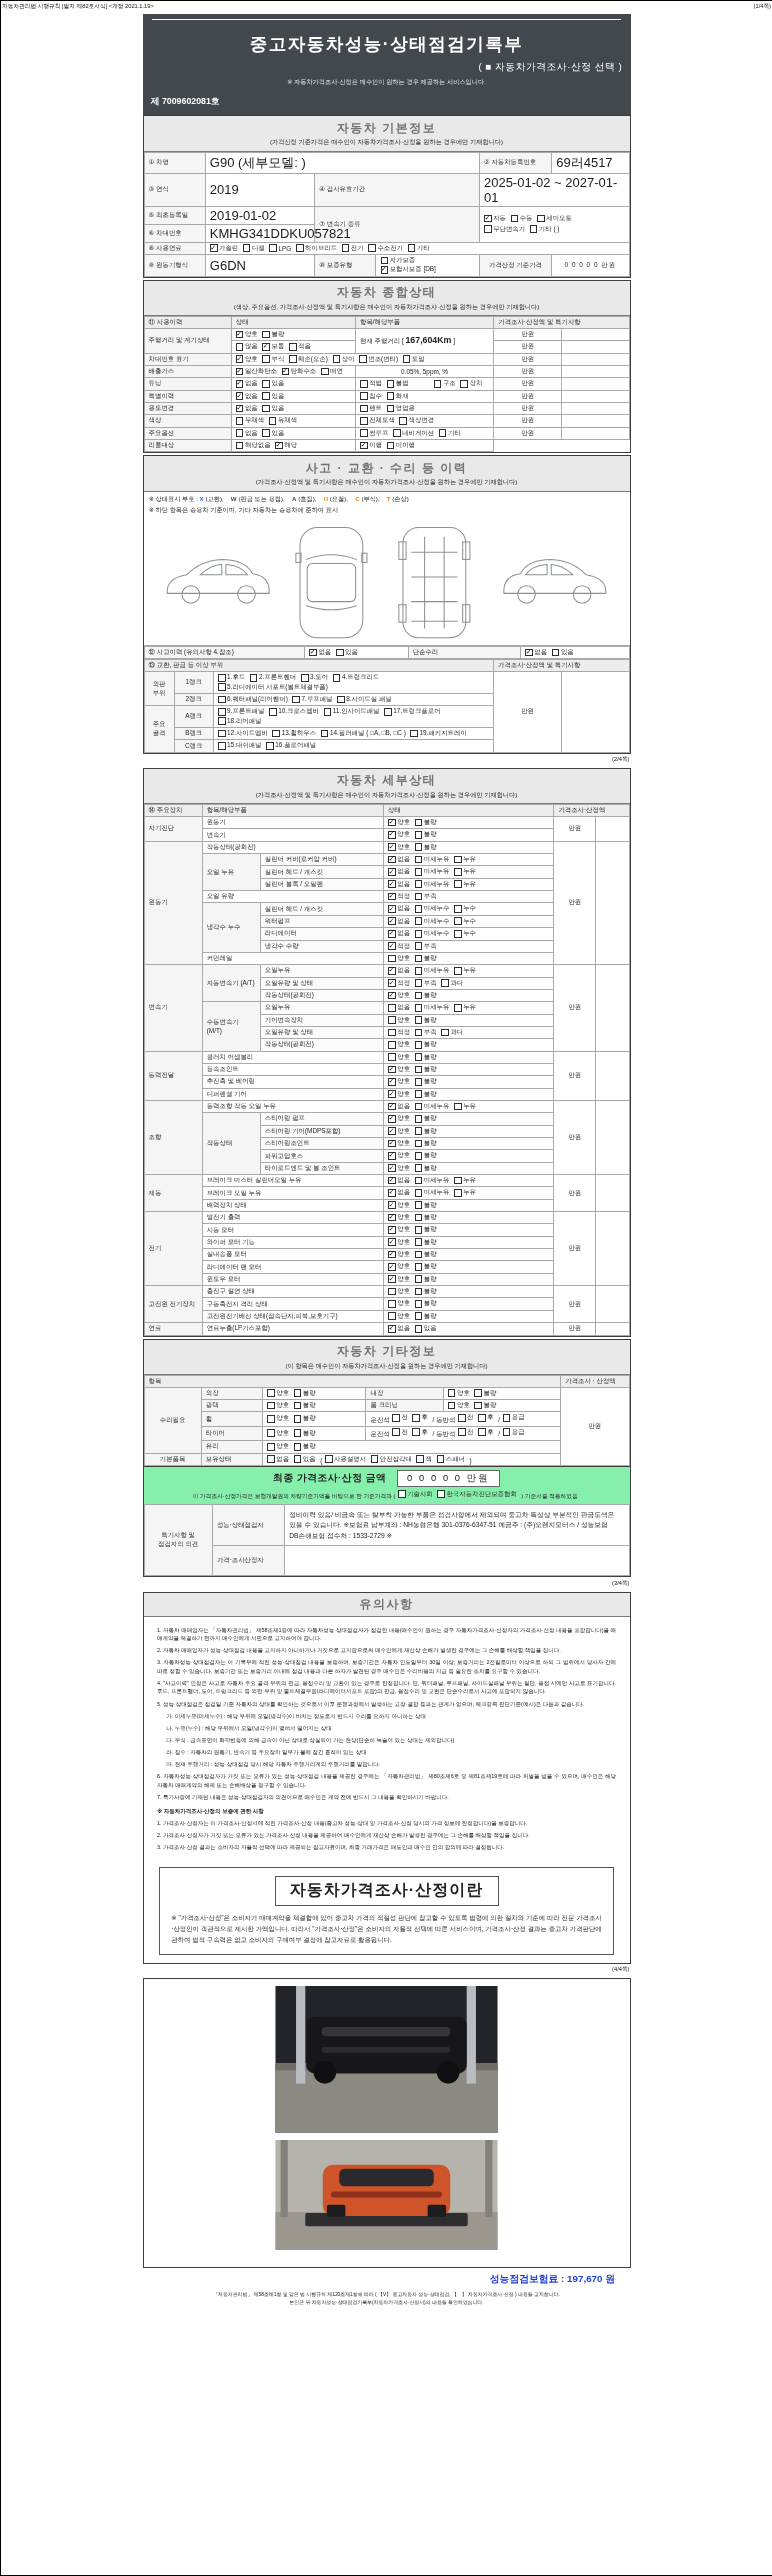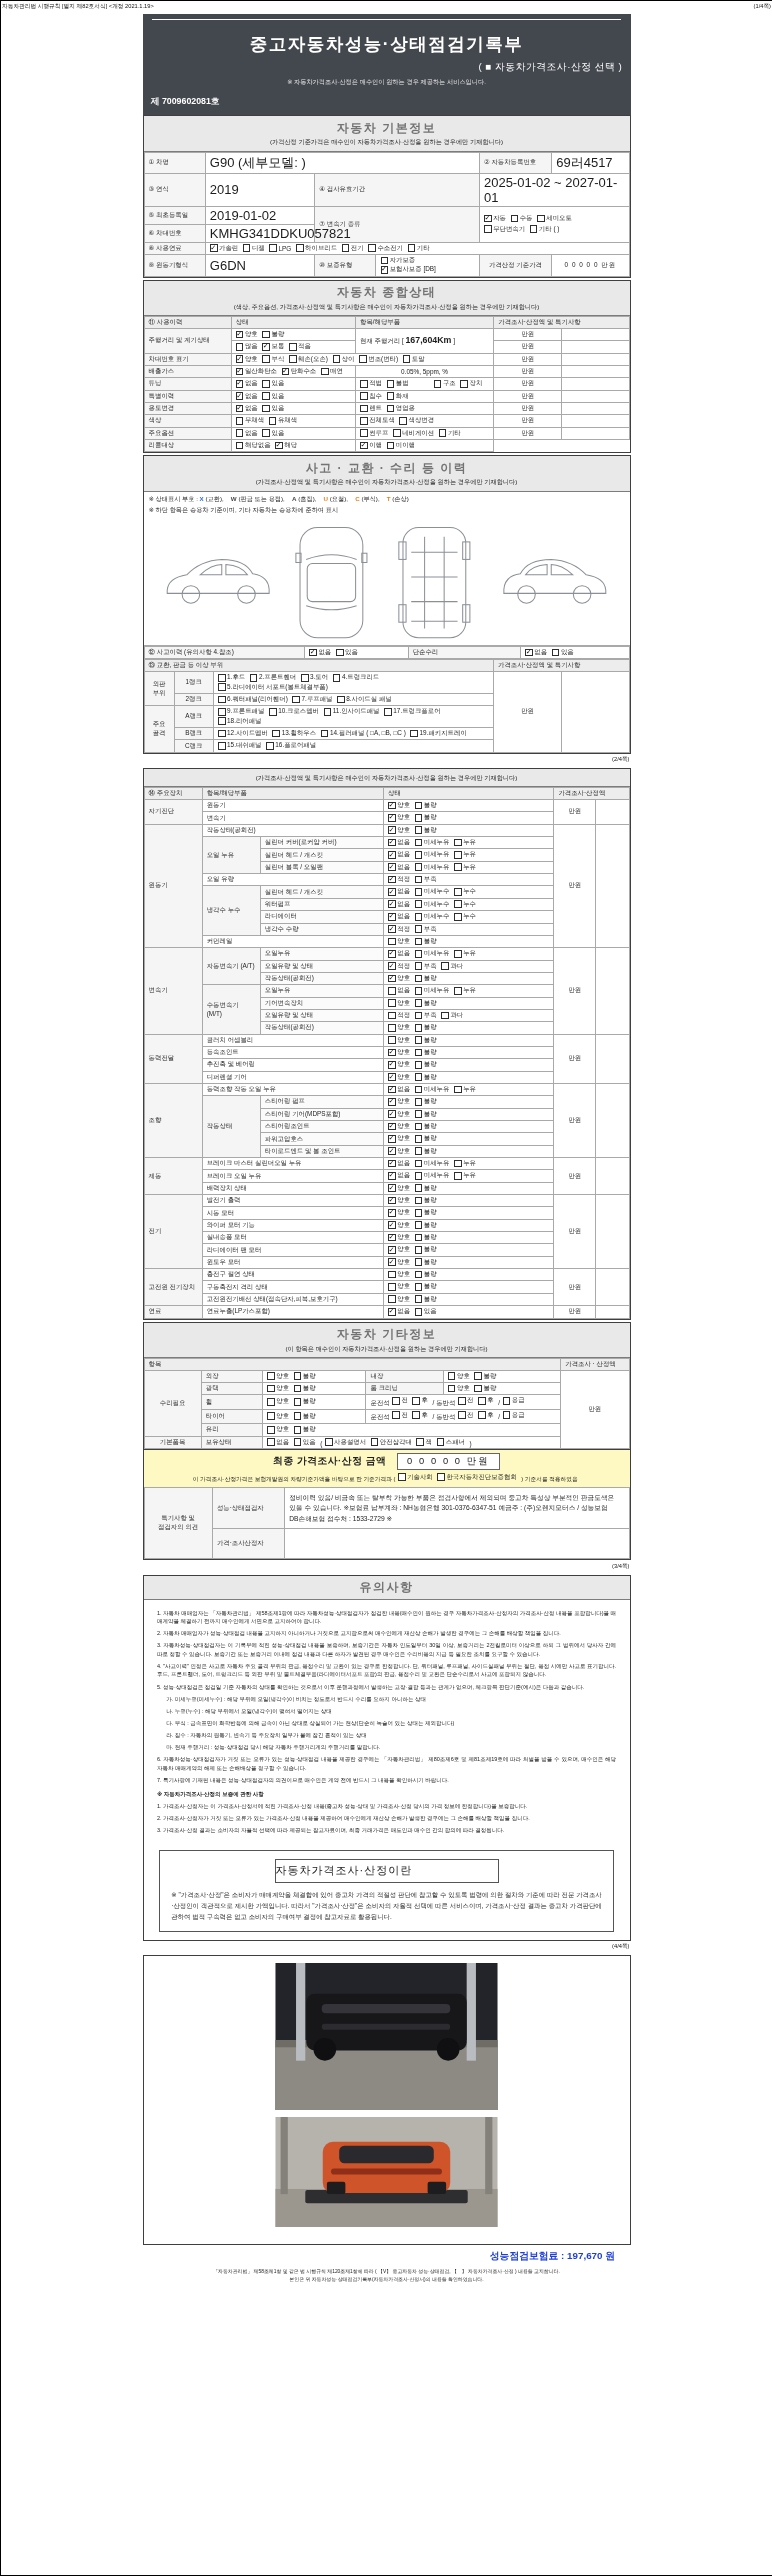--- a/index.html
+++ b/index.html
@@ -45,32 +45,32 @@
   .devcell,.groupcell{background:#f5f5f5;text-align:left;}
   .subcell{background:#fbfbfb;}
   .lg{margin-right:7.2px;font-size:6.2px;}
   .legendline{font-size:6.2px;padding:3.1px 5.2px 1px;}
   .legendline2{font-size:6.2px;padding:1px 5.2px 3.1px;}
 
   .diagwrap{text-align:center;padding:2.1px 0 3.1px;border-bottom:0.5px solid #a9a9a9;}
 
   .odo{font-size:8.8px;font-weight:bold;}
 
-  .finalband{background:#fef9c3;border-top:1px solid #3f3f3f;padding:3.1px 0 3.6px;text-align:center;}
+  .finalband{background:#86efac;border-top:1px solid #3f3f3f;padding:3.1px 0 3.6px;text-align:center;}
   .finalband .row1{font-size:9.8px;font-weight:bold;letter-spacing:0.5px;}
   .finalband .amount{display:inline-block;background:#fff;border:0.5px solid #666;padding:1px 9.3px;margin-left:7.2px;font-size:9.3px;letter-spacing:2.1px;font-weight:normal;}
   .finalband .row2{font-size:5.7px;margin-top:2.6px;}
 
   
   .notice-body{padding:8.2px 13.4px 5.2px;}
   .notice-body p{margin:0 0 3.6px;font-size:5.5px;line-height:1.55;text-align:justify;}
   p.ns{padding-left:9.3px;}
   p.nh{font-weight:bold;margin-top:5.2px;}
   .pricebox{border:0.5px solid #555;margin:7.2px 15.5px 8.2px;padding:7.2px 11.3px 8.2px;}
-  .pricebox-title{border:0.5px solid #555;width:222px;margin:0 auto 7.2px;text-align:left;font-size:11px;font-weight:normal;padding:3.6px 0;letter-spacing:1px;}
+  .pricebox-title{border:0.5px solid #555;width:222px;margin:0 auto 7.2px;text-align:center;font-size:16px;font-weight:bold;padding:3.6px 0;letter-spacing:1px;}
   .pricebox-text{font-size:6.4px;line-height:1.7;text-align:justify;}
 
   
   .photos-body{padding:7.2px 0 9.3px;text-align:center;}
   .photo{display:block;margin:0 auto 7.2px;}
 
   
   .fee{color:#1f3fd6;font-weight:bold;font-size:9.8px;text-align:right;padding:3.1px 15.5px 2.1px;}
   .signbox{border:1px solid #3f3f3f;}
   .signbox .st{ text-align:center;font-size:10.8px;font-weight:bold;letter-spacing:3.1px;padding:4.6px 0 2.1px;}
@@ -594,20 +594,21 @@
                 </span></td>
         </tr>
       </tbody>
         </table>
     </div>
 
     <div class="pagemark">(2/4쪽)</div>
 
     <div class="sec">
       <div class="sec-title">
+        <h2>자동차 세부상태</h2>
         <div class="sub">(가격조사·산정액 및 특기사항은 매수인이 자동차가격조사·산정을 원하는 경우에만 기재합니다)</div>
       </div>
       <table>
         <colgroup>
             <col style="width:58px">
             <col style="width:58px">
             <col style="width:123px">
             <col style="width:170px">
             <col style="width:42px">
             <col style="width:33px">

